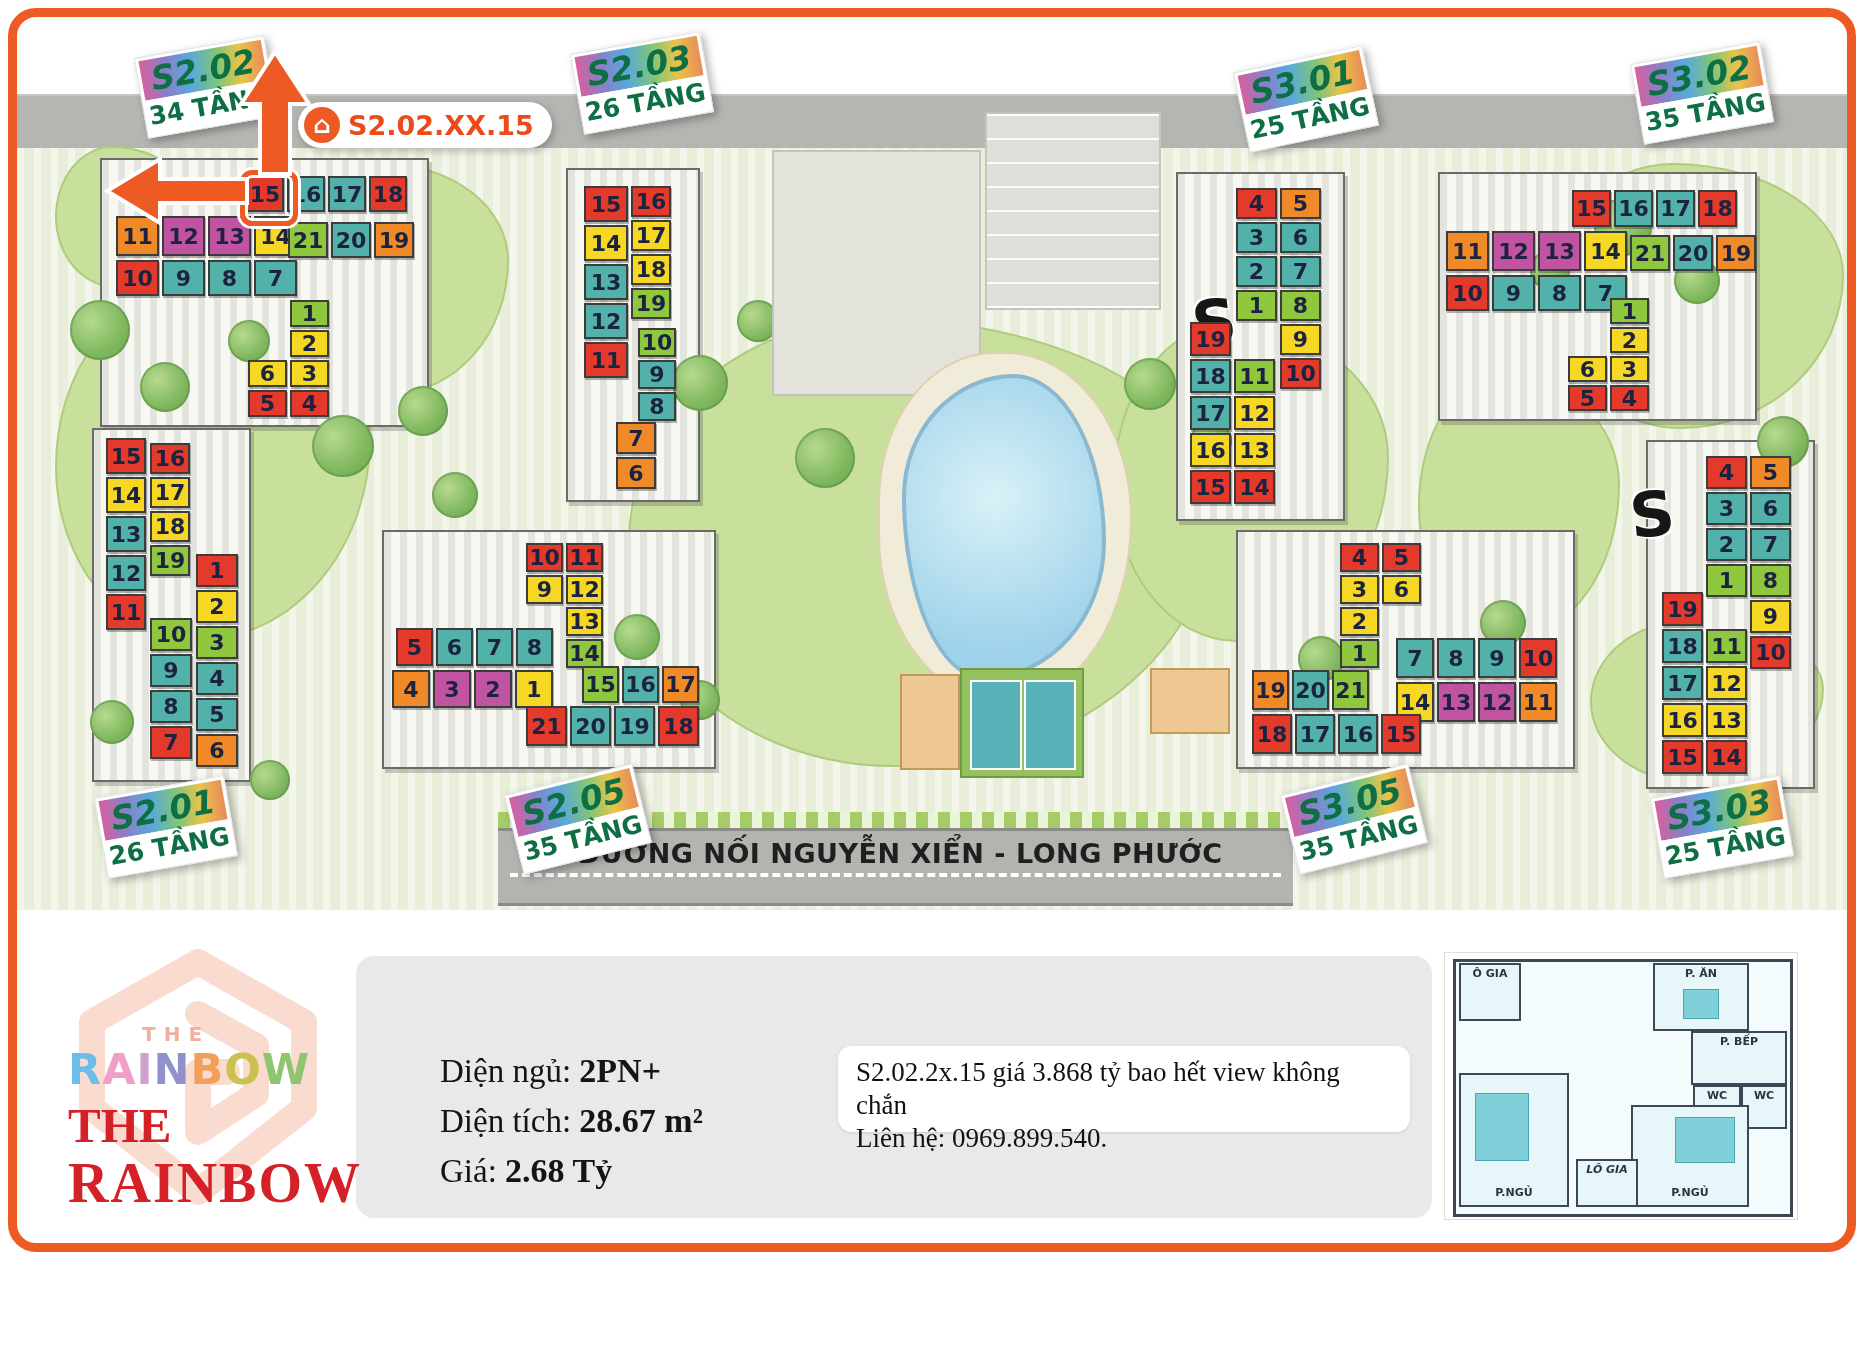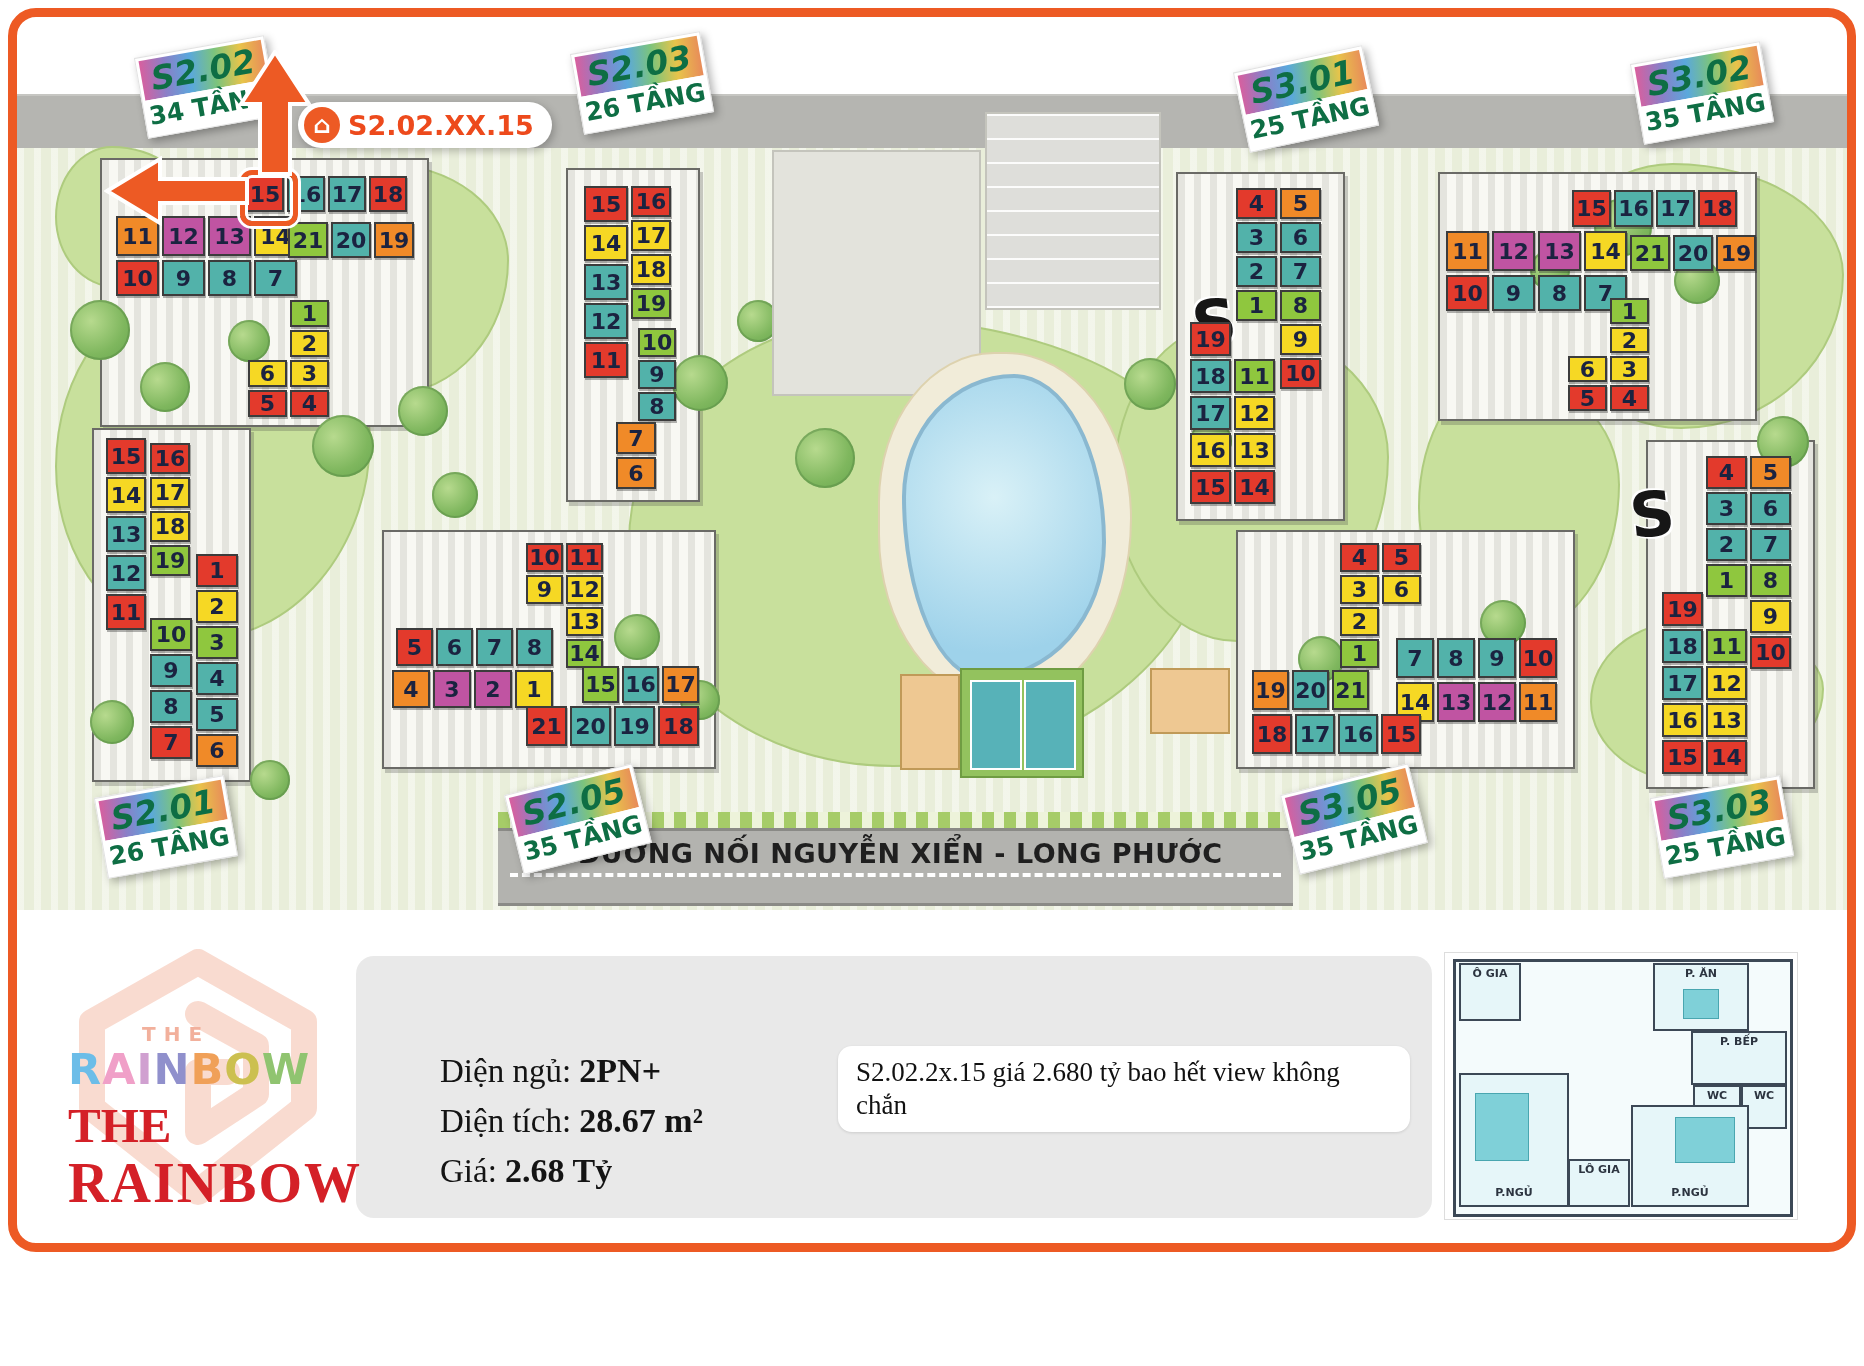--- a/index.html
+++ b/index.html
@@ -439,21 +439,22 @@
     <div class="info-row" style="top:96px;">
       <span>Diện ngủ: </span><b>2PN+</b>
     </div>
     <div class="info-row" style="top:146px;">
       <span>Diện tích: </span><b>28.67 m²</b>
     </div>
     <div class="info-row" style="top:196px;">
       <span>Giá: </span><b>2.68 Tỷ</b>
     </div>
     <div class="note-box">
-      <div>S2.02.2x.15 giá 2.680 tỷ bao hết view không chắn</div>
+      <div>S2.02.2x.15 giá 3.868 tỷ bao hết view không chắn</div>
+      <div>Liên hệ: 0969.899.540.</div>
     </div>
   </div>
 
   <div class="logo">
     <svg width="268" height="268" viewBox="0 0 268 268">
       <g fill="none" stroke="#f8d5c8" stroke-width="26" stroke-linejoin="round" stroke-linecap="round">
         <path d="M134 18 L240 78 L240 164 L134 248 L28 164 L28 78 Z"></path>
         <path d="M134 70 L192 102 L192 150 L134 188 L134 128 L163 128"></path>
       </g>
     </svg>
@@ -482,19 +483,19 @@
         <span>WC</span>
       </div>
     <div class="room" style="left:14px;top:120px;width:106px;height:130px;">
         <span style="top:auto;bottom:6px;">P.NGỦ</span>
       <i class="furn" style="left:14px;top:18px;width:52px;height:66px;"></i>
       </div>
     <div class="room" style="left:186px;top:152px;width:114px;height:98px;">
         <span style="top:auto;bottom:6px;">P.NGỦ</span>
       <i class="furn" style="left:42px;top:10px;width:58px;height:44px;"></i>
       </div>
-    <div class="room" style="left:123px;top:206px;width:58px;height:44px;">
+    <div class="room" style="left:131px;top:206px;width:58px;height:44px;font-style:italic;">
         <span>LÔ GIA</span>
       </div>
   </div>
 
   <div class="frame"></div>
 </div>
 
 </body></html>

